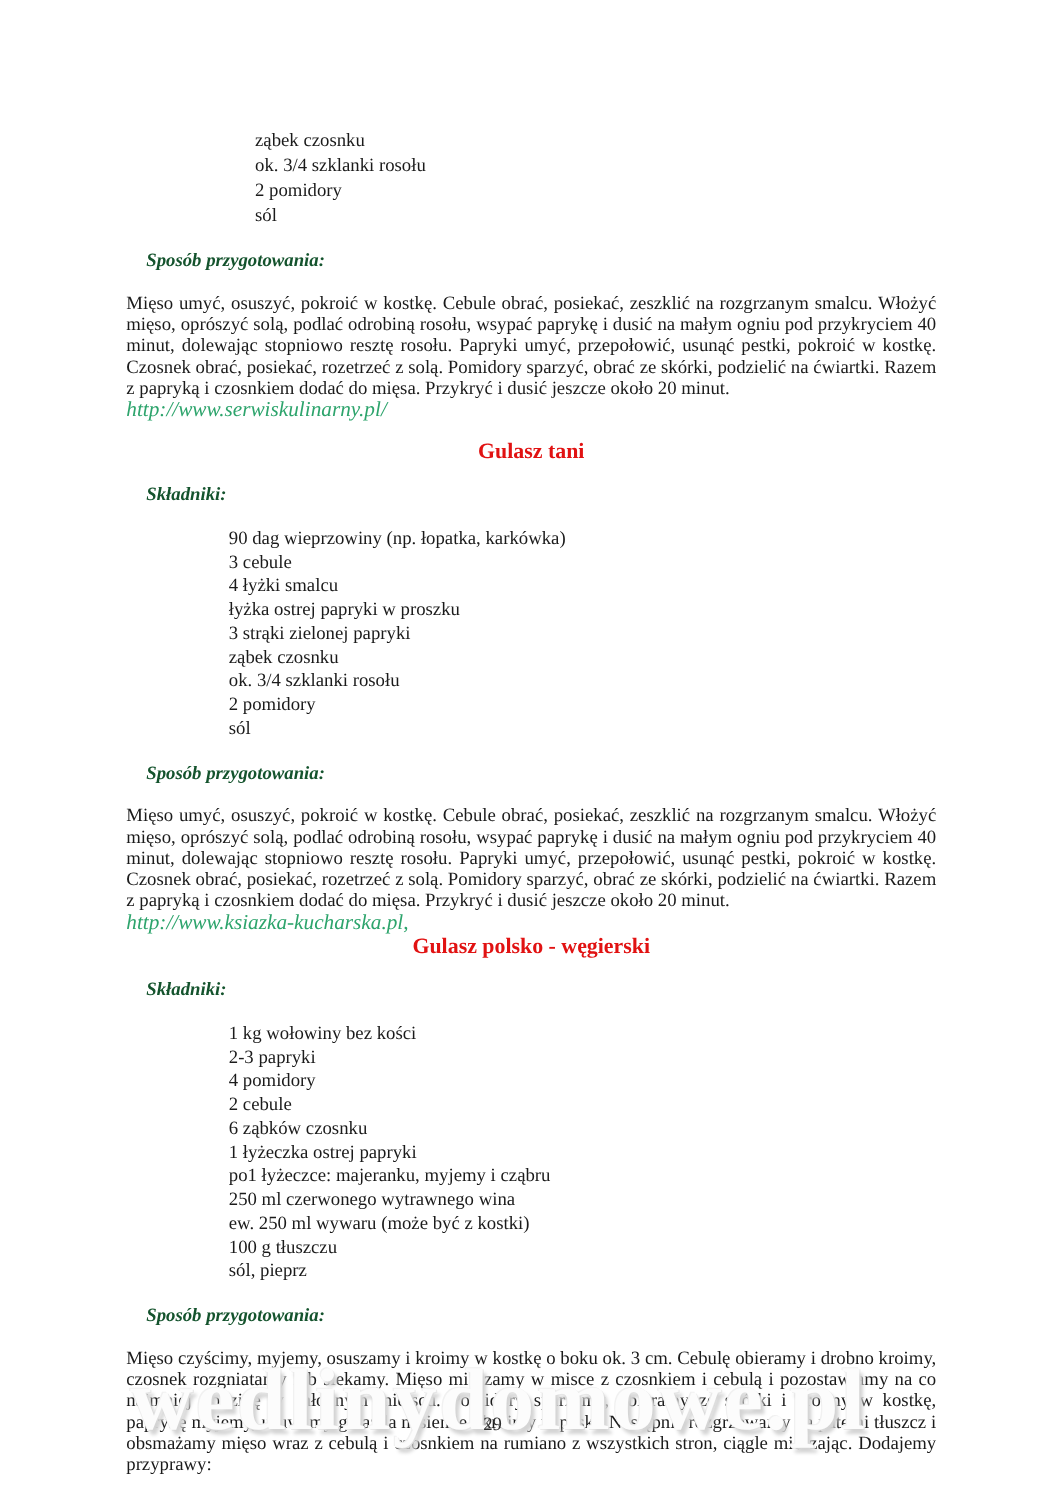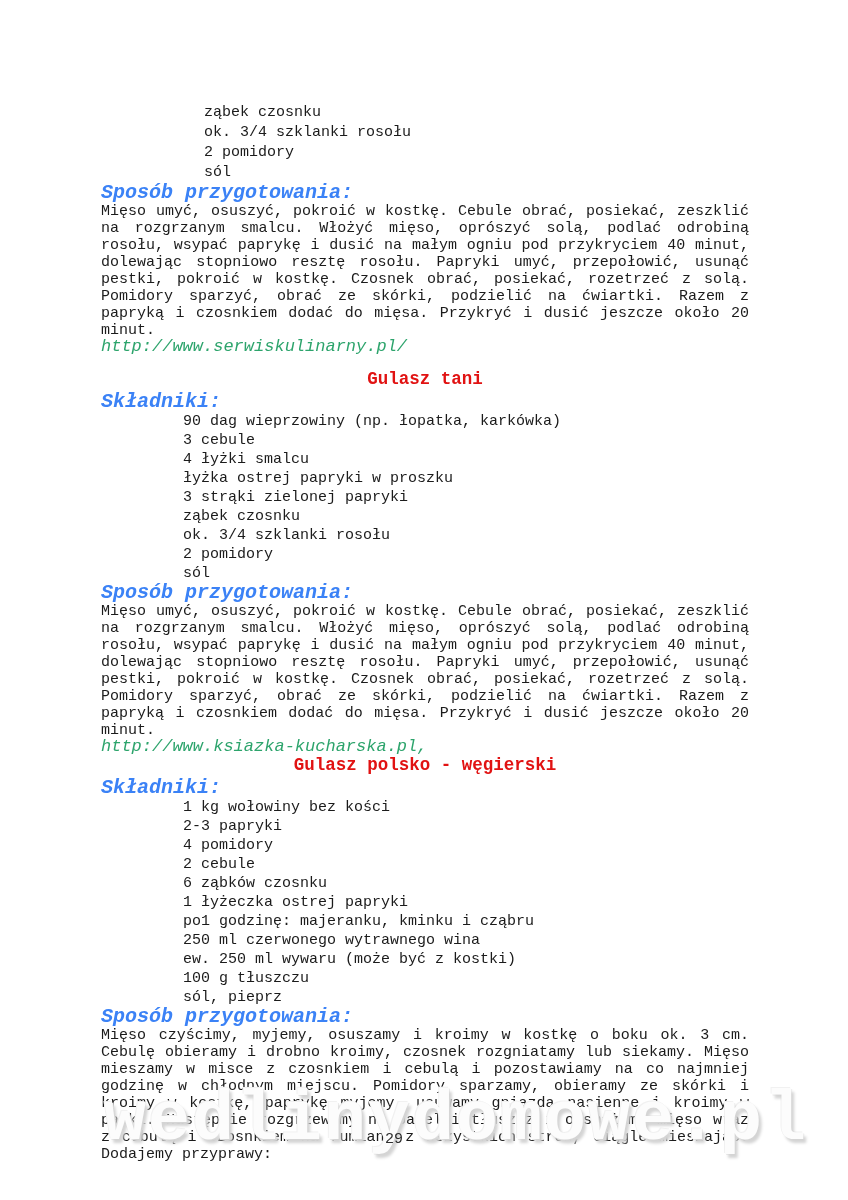--- a/index.html
+++ b/index.html
@@ -1,35 +1,35 @@
 <!DOCTYPE html>
 <html><head>
 <meta charset="utf-8">
 <style>
   html,body { margin:0; padding:0; background:#ffffff; }
   .page {
     position:relative;
     width:848px; height:1200px;
     background:#ffffff;
     overflow:hidden;
-    font-family:Liberation Mono, monospace;
+    font-family:Liberation Serif, serif;
     color:#1b1b1b;
   }
   .content {
     position:absolute; left:101px; top:103px; width:648px;
   }
   ul.ing {
     list-style:none; margin:0; padding:0 0 0 82px;
     font-size:15px; line-height:19px;
   }
   ul.ing-first { padding-left:103px; line-height:20px; }
   h3.label-blue {
-    margin:0; font-size:20px; line-height:20px;
+    margin:16px; font-size:15px; line-height:20px;
     font-style:italic; font-weight:bold;
-    color:#3b82f6;
+    color:#14532d;
   }
   p.body-par {
     margin:0; font-size:15px; line-height:17px;
     text-align:justify; text-justify:inter-word;
     color:#1b1b1b;
   }
   a.src-link {
     display:block; font-size:17px; line-height:16px;
     font-style:italic; color:#2da46c; text-decoration:none;
   }
@@ -92,21 +92,21 @@
 
     <h2 class="title-red">Gulasz polsko - węgierski</h2>
     <h3 class="label-blue">Składniki:</h3>
     <ul class="ing">
         <li>1 kg wołowiny bez kości</li>
         <li>2-3 papryki</li>
         <li>4 pomidory</li>
         <li>2 cebule</li>
         <li>6 ząbków czosnku</li>
         <li>1 łyżeczka ostrej papryki</li>
-        <li>po1 godzinę: majeranku, kminku i cząbru</li>
+        <li>po1 łyżeczce: majeranku, myjemy i cząbru</li>
         <li>250 ml czerwonego wytrawnego wina</li>
         <li>ew. 250 ml wywaru (może być z kostki)</li>
         <li>100 g tłuszczu</li>
         <li>sól, pieprz</li>
       </ul>
     <h3 class="label-blue">Sposób przygotowania:</h3>
     <p class="body-par">Mięso czyścimy, myjemy, osuszamy i kroimy w kostkę o boku ok. 3 cm. Cebulę obieramy i drobno kroimy, czosnek rozgniatamy lub siekamy. Mięso mieszamy w misce z czosnkiem i cebulą i pozostawiamy na co najmniej godzinę w chłodnym miejscu. Pomidory sparzamy, obieramy ze skórki i kroimy w kostkę, paprykę myjemy, usuwamy gniazda nasienne i kroimy w paski. Następnie rozgrzewamy na patelni tłuszcz i obsmażamy mięso wraz z cebulą i czosnkiem na rumiano z wszystkich stron, ciągle mieszając. Dodajemy przyprawy:</p>
 
   </div>
 

